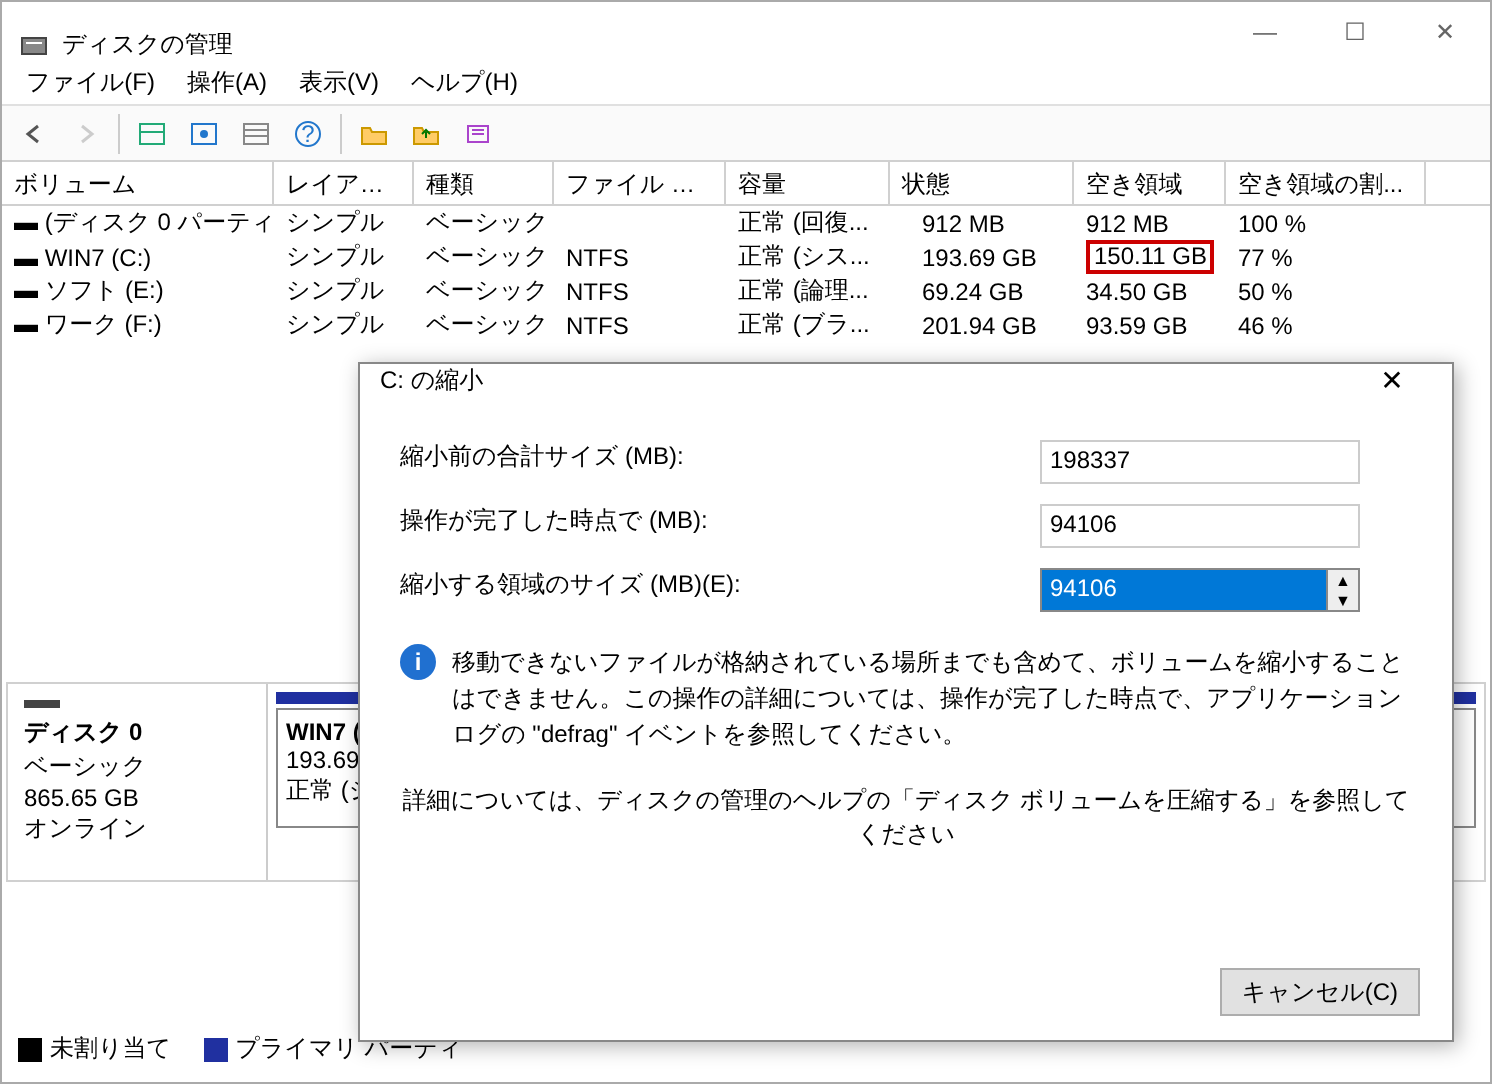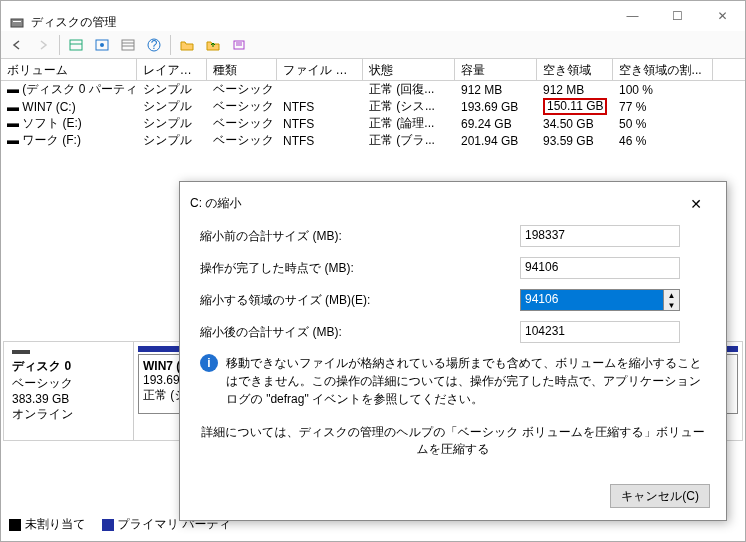--- a/index.html
+++ b/index.html
@@ -26,25 +26,25 @@
 .disklabel{width:130px;border-right:1px solid #ccc;padding:8px}
 .disklabel .dbar{width:18px;height:4px;background:#444;margin-bottom:4px}
 .diskpart{flex:1;padding:4px;position:relative}
 .part-top{height:6px;background:#2030a0;margin-bottom:2px}
 .part-box{border:1px solid #888;padding:4px;height:60px}
 .legend{position:absolute;left:8px;bottom:8px;display:flex;gap:16px;align-items:center}
 .legend .sw{width:12px;height:12px;display:inline-block;margin-right:4px;vertical-align:middle}
 .legend .sw1{background:#000}
 .legend .sw2{background:#2030a0}
 .dialog{position:absolute;left:178px;top:180px;width:548px;height:340px;background:#fff;border:1px solid #888;box-shadow:2px 2px 10px rgba(0,0,0,.3)}
-.dialog .dtitle{height:30px;display:flex;align-items:flex-end;padding:0 10px}
+.dialog .dtitle{height:30px;display:flex;align-items:flex-start;padding:0 10px}
 .dialog .dtitle .t{flex:1}
 .dialog .dclose{width:40px;text-align:center;font-size:14px}
 .dialog .dbody{padding:8px 20px}
-.drow{display:flex;align-items:center;height:32px}
+.drow{display:flex;height:32px}
 .drow .lbl{width:320px}
 .drow .val{width:160px;border:1px solid #aaa;height:22px;padding:2px 4px;background:#fff}
 .drow .ro{border:none;background:transparent}
 .drow .spin{border:1px solid #888;width:160px;height:22px;display:flex}
 .drow .spin .sv{flex:1;background:#0078d7;color:#fff;padding:2px 4px}
 .drow .spin .sb{width:16px;display:flex;flex-direction:column;border-left:1px solid #888}
 .drow .spin .sb div{flex:1;display:flex;align-items:center;justify-content:center;font-size:8px;background:#eee}
 .info{display:flex;gap:8px;margin-top:6px;align-items:flex-start}
 .info .ii{width:18px;height:18px;border-radius:50%;background:#2070d0;color:#fff;display:flex;align-items:center;justify-content:center;font-weight:bold;font-size:12px;flex-shrink:0}
 .info .it{line-height:1.5}
@@ -66,20 +66,26 @@
         </svg>
     </span>
     <span class="title">ディスクの管理</span>
     <div class="win-controls">
       <div>―</div>
       <div>☐</div>
       <div>✕</div>
     </div>
   </div>
 
+  <div class="menubar">
+    <span>ファイル(F)</span>
+    <span>操作(A)</span>
+    <span>表示(V)</span>
+    <span>ヘルプ(H)</span>
+  </div>
 
   <div class="toolbar">
     <div class="tbtn">
         <svg width="14" height="14">
           <path d="M9 3 L4 7 L9 11" stroke="#555" fill="none" stroke-width="1.5"></path>
         </svg>
       </div>
     <div class="tbtn">
         <svg width="14" height="14">
           <path d="M5 3 L10 7 L5 11" stroke="#ccc" fill="none" stroke-width="1.5"></path>
@@ -130,22 +136,22 @@
           <line x1="4" y1="7" x2="10" y2="7" stroke="#a4c"></line>
         </svg>
       </div>
   </div>
 
   <div class="grid-header">
     <div class="gh c0">ボリューム</div>
     <div class="gh c1">レイアウト</div>
     <div class="gh c2">種類</div>
     <div class="gh c3">ファイル システム</div>
+    <div class="gh c5">容量</div>
     <div class="gh c4">状態</div>
-    <div class="gh c5">容量</div>
     <div class="gh c6">空き領域</div>
     <div class="gh c7">空き領域の割...</div>
   </div>
   <div class="grid-body" id="grid-body">
       <div class="row">
         <div class="cell c0">▬ (ディスク 0 パーティ...</div>
         <div class="cell c1">シンプル</div>
         <div class="cell c2">ベーシック</div>
         <div class="cell c3"></div>
         <div class="cell c4">正常 (回復...</div>
@@ -183,21 +189,21 @@
         <div class="cell c6">93.59 GB</div>
         <div class="cell c7">46 %</div>
       </div>
     </div>
 
   <div class="diskpanel">
     <div class="disklabel">
       <div class="dbar"></div>
       <div style="font-weight:bold">ディスク 0</div>
       <div>ベーシック</div>
-      <div>383.39 GB</div>
+      <div>865.65 GB</div>
       <div>オンライン</div>
     </div>
     <div class="diskpart">
       <div class="part-top"></div>
       <div class="part-box">
         <div style="font-weight:bold">WIN7  (C:)</div>
         <div>193.69 GB NT</div>
         <div>正常 (システム</div>
       </div>
     </div>
@@ -225,27 +231,23 @@
       <div class="drow">
         <span class="lbl">縮小する領域のサイズ (MB)(E):</span>
         <div class="spin">
           <span class="sv">94106</span>
           <div class="sb">
             <div>▲</div>
             <div>▼</div>
           </div>
         </div>
       </div>
-      <div class="drow">
-        <span class="lbl">縮小後の合計サイズ (MB):</span>
-        <span class="val ro" style="border:1px solid #ccc">104231</span>
-      </div>
       <div class="info">
         <div class="ii">i</div>
         <div class="it">移動できないファイルが格納されている場所までも含めて、ボリュームを縮小することはできません。この操作の詳細については、操作が完了した時点で、アプリケーション ログの "defrag" イベントを参照してください。</div>
       </div>
-      <div class="moreinfo">詳細については、ディスクの管理のヘルプの「ベーシック ボリュームを圧縮する」ボリュームを圧縮する</div>
+      <div class="moreinfo">詳細については、ディスクの管理のヘルプの「ディスク ボリュームを圧縮する」を参照してください</div>
     </div>
     <div class="dbtns">
       <button>キャンセル(C)</button>
     </div>
   </div>
 </div>
 
 </body></html>

